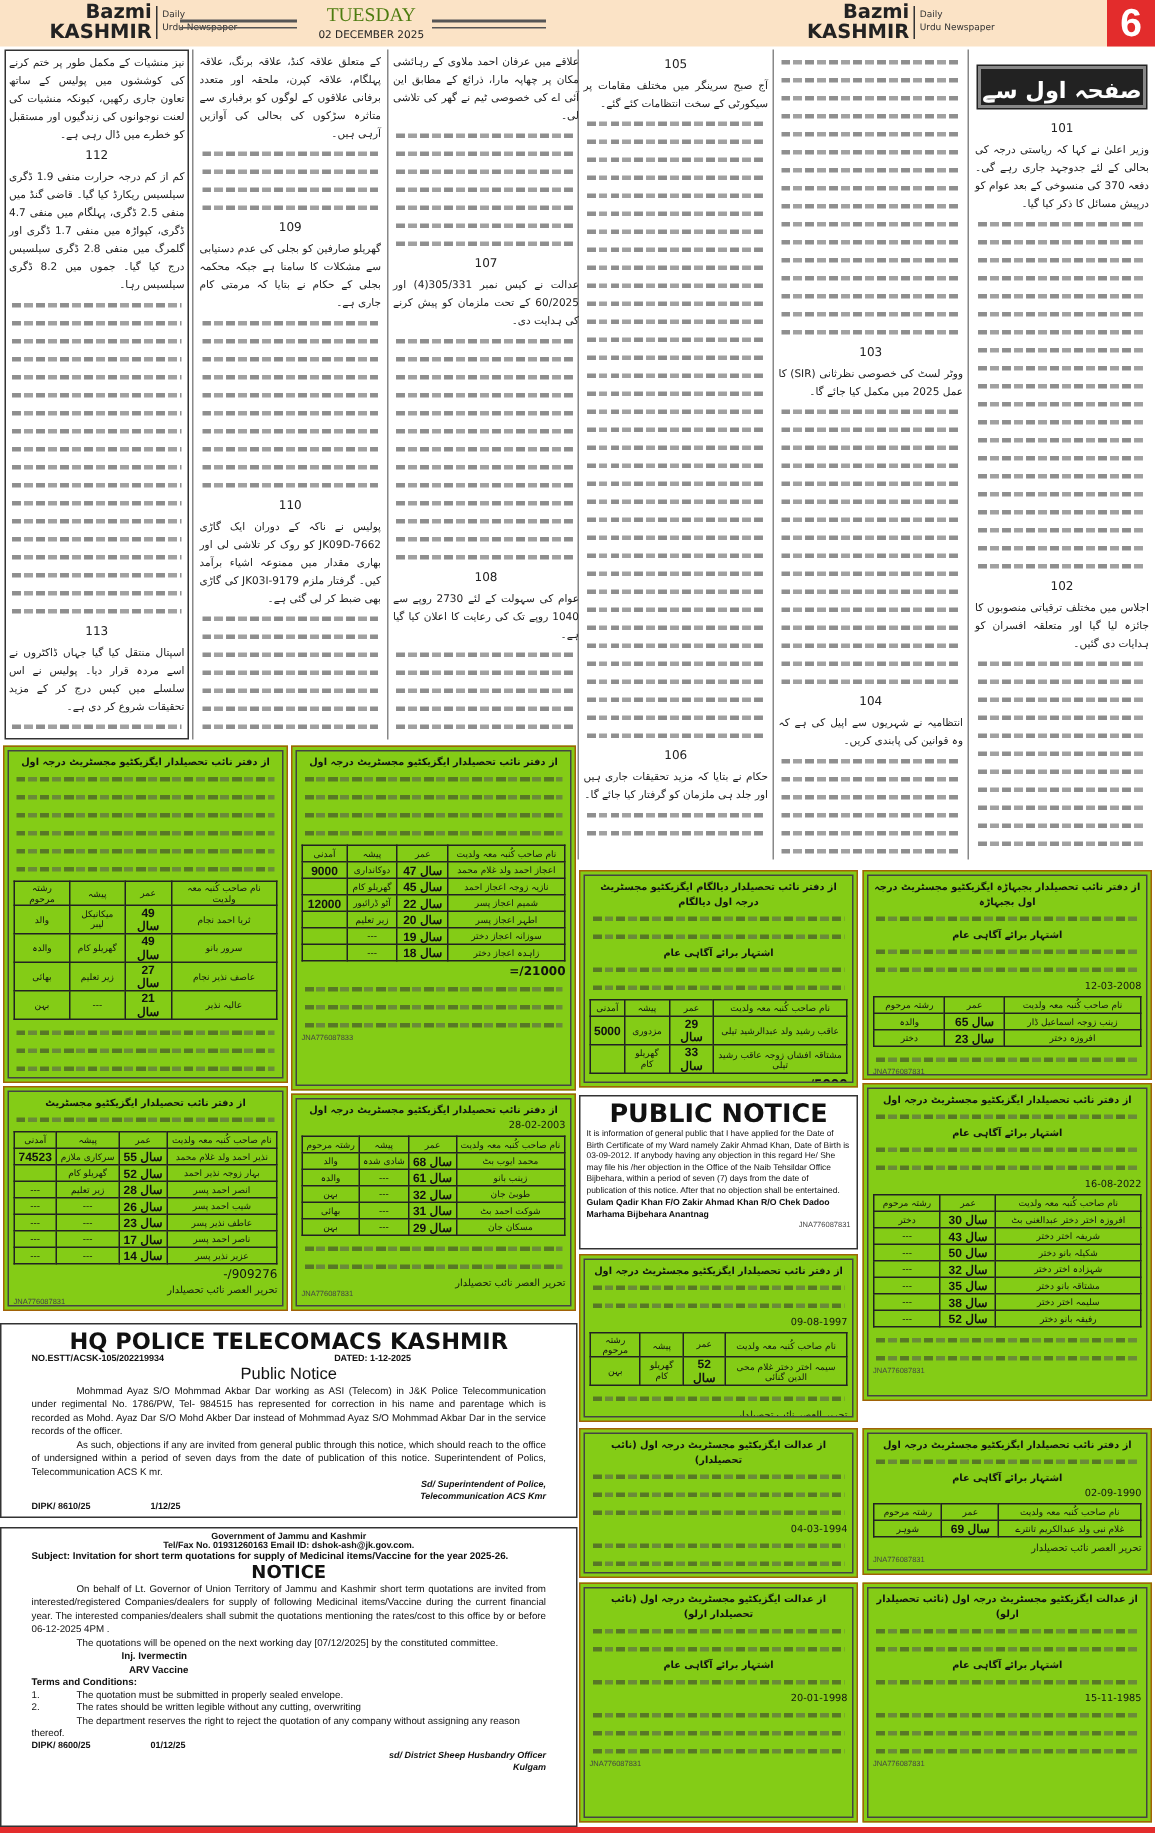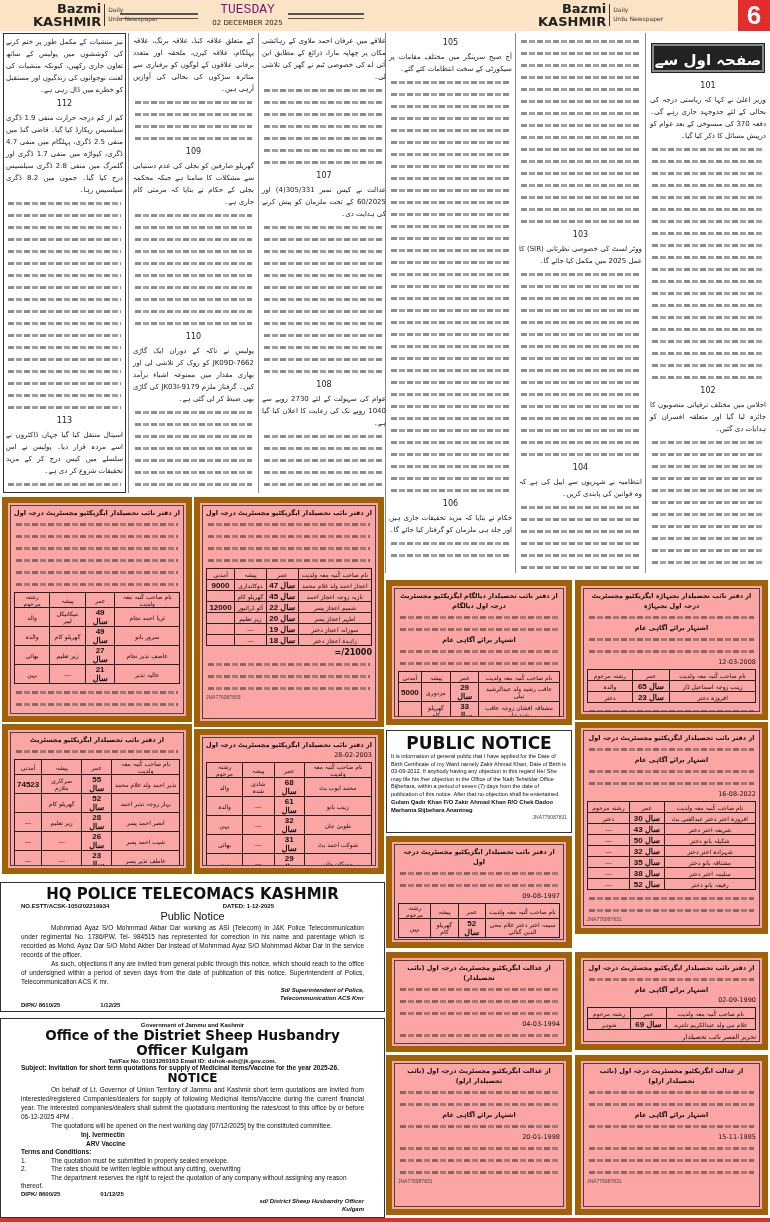--- a/index.html
+++ b/index.html
@@ -8,32 +8,32 @@
   .brand { position: absolute; top: 2px; display: flex; align-items: flex-start; }
   .brand .name { font-family: "DejaVu Sans", sans-serif; font-weight: bold; font-size: 13px; line-height: 13px; text-align: right; color: #222; }
   .brand .sep { width: 1px; height: 22px; background: #333; margin: 2px 3px 0 3px; }
   .brand .sub { font-size: 6px; line-height: 9px; color: #333; padding-top: 3px; }
   .brand-left { left: 33px; }
   .brand-right { left: 538px; }
   .deco { position: absolute; top: 13px; height: 6px; border-top: 2px solid #555; border-bottom: 1px solid #555; }
   .deco-l { left: 120px; width: 78px; }
   .deco-r { left: 288px; width: 74px; }
   .dateblock { position: absolute; left: 210px; top: 2px; width: 75px; text-align: center; }
-  .day { font-size: 13px; line-height: 15px; font-family: Liberation Mono, monospace; color: #701a75; }
+  .day { font-size: 13px; line-height: 15px; font-family: Liberation Serif, serif; color: #4d7c0f; }
   .date { font-size: 7px; line-height: 12px; color: #222; }
   .pagenum { position: absolute; left: 738px; top: 0; width: 32px; height: 31px; background: #e32c2c; color: #fff; font-weight: bold; font-size: 26px; text-align: center; line-height: 31px; font-family: "Liberation Sans", sans-serif; }
 
   .col { position: absolute; top: 33px; overflow: hidden; }
   .urdu { direction: rtl; font-family: "DejaVu Sans", sans-serif; font-size: 7px; line-height: 12px; color: #222; text-align: justify; }
   .urdu p { margin-bottom: 1px; }
   .urdu .num { text-align: center; font-weight: normal; font-size: 8px; direction: ltr; margin: 2px 0; }
   .linefill { height: 12px; border-bottom: 1px dotted transparent; position: relative; }
   .linefill::after { content: ""; position: absolute; left: 2px; right: 2px; top: 5px; height: 3px; background: repeating-linear-gradient(90deg, #333 0 6px, transparent 6px 8px, #555 8px 14px, transparent 14px 16px); opacity: .55; }
 
-  .box { position: absolute; border: 6px solid #a16207; background: #fca5a5; overflow: hidden; }
+  .box { position: absolute; border: 1px solid #a16207; background: #84cc16; overflow: hidden; }
   .box-inner { position: absolute; inset: 2px; border: 1px solid #444; padding: 2px 3px; overflow: hidden; }
   .ut { direction: rtl; text-align: center; font-size: 6.5px; line-height: 10px; font-weight: bold; }
   .ub { direction: rtl; text-align: right; font-size: 6.5px; line-height: 10px; }
   table.kin { width: 100%; border-collapse: collapse; margin: 2px 0; direction: rtl; }
   table.kin td { border: 1px solid #222; font-size: 6px; height: 11px; padding: 0 2px; text-align: center; }
   table.kin td.age { font-weight: bold; font-size: 8px; font-family: "Liberation Sans", sans-serif; direction: ltr; }
   table.kin td.inc { font-weight: bold; font-size: 8px; font-family: "Liberation Sans", sans-serif; direction: ltr; }
   .ref { font-size: 5px; color: #444; direction: ltr; text-align: left; font-family: "Liberation Sans", sans-serif; }
 
   .ad { position: absolute; left: 0; width: 385px; border: 1px solid #333; padding: 3px 20px; font-family: "Liberation Sans", sans-serif; }
@@ -839,21 +839,20 @@
   <div class="sig">Sd/ Superintendent of Police,</div>
   <div class="sig">Telecommunication ACS Kmr</div>
   <div class="ad-row" style="justify-content:flex-start;gap:40px">
     <span>DIPK/ 8610/25</span>
     <span>1/12/25</span>
   </div>
 </div>
 
 <div class="ad ad2">
   <div class="ad-gov">Government of Jammu and Kashmir</div>
-  <div class="ad-off">Office of the Distriet Sheep Husbandry Officer Kulgam</div>
   <div class="ad-tel">Tel/Fax No. 01931260163 Email ID: dshok-ash@jk.gov.com.</div>
   <div class="ad-subj">Subject: Invitation for short term quotations for supply of Medicinal items/Vaccine for the year 2025-26.</div>
   <div class="ad-notice">NOTICE</div>
   <div class="ad-body indent">On behalf of Lt. Governor of Union Territory of Jammu and Kashmir short term            quotations are invited from interested/registered Companies/dealers for supply of following          Medicinal items/Vaccine during the current financial year. The interested companies/dealers         shall submit the quotations mentioning the rates/cost to this office by or before 06-12-2025  4PM .</div>
   <div class="ad-body indent">The quotations will be opened on the next working day [07/12/2025] by the constituted                committee.</div>
   <div class="items">
       <div>Inj. Ivermectin</div>
       <div style="padding-left:5px">ARV Vaccine</div>
     </div>
   <div class="terms"><b>Terms and Conditions:</b></div>

